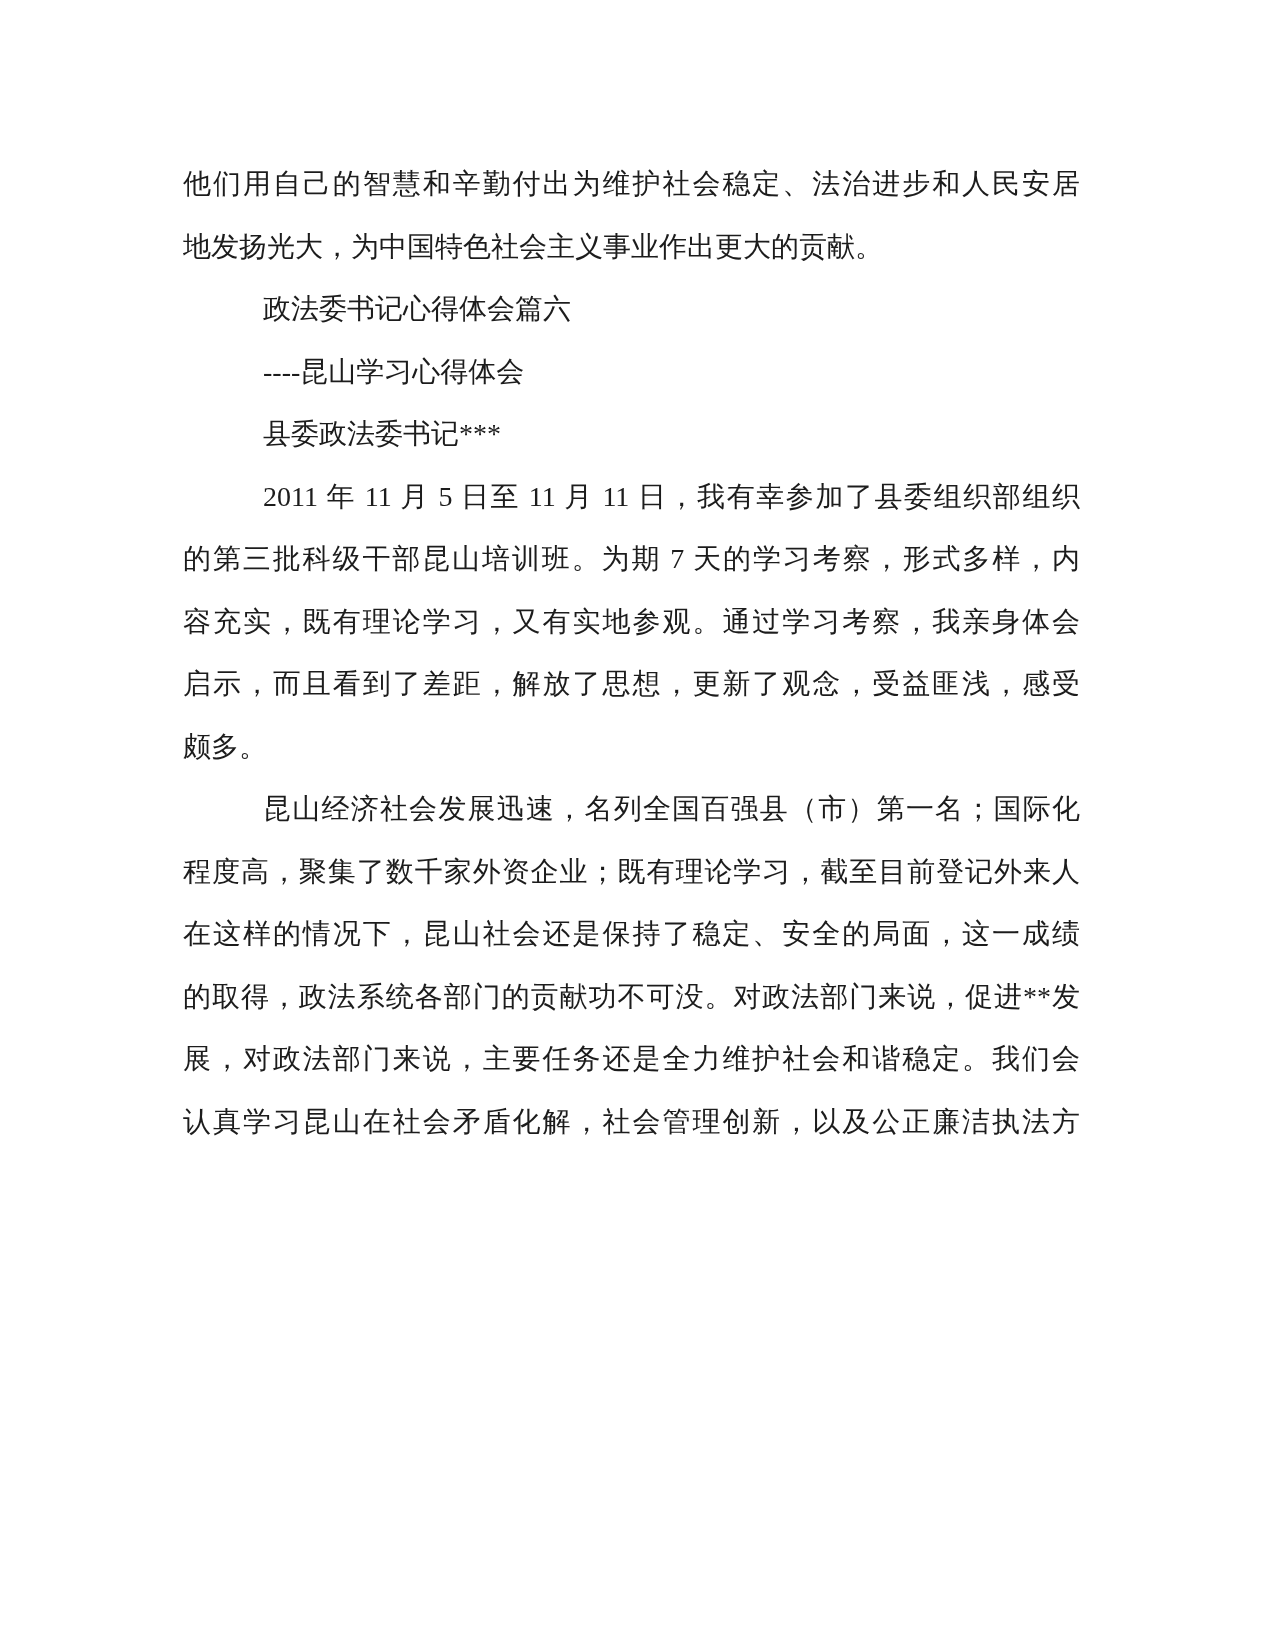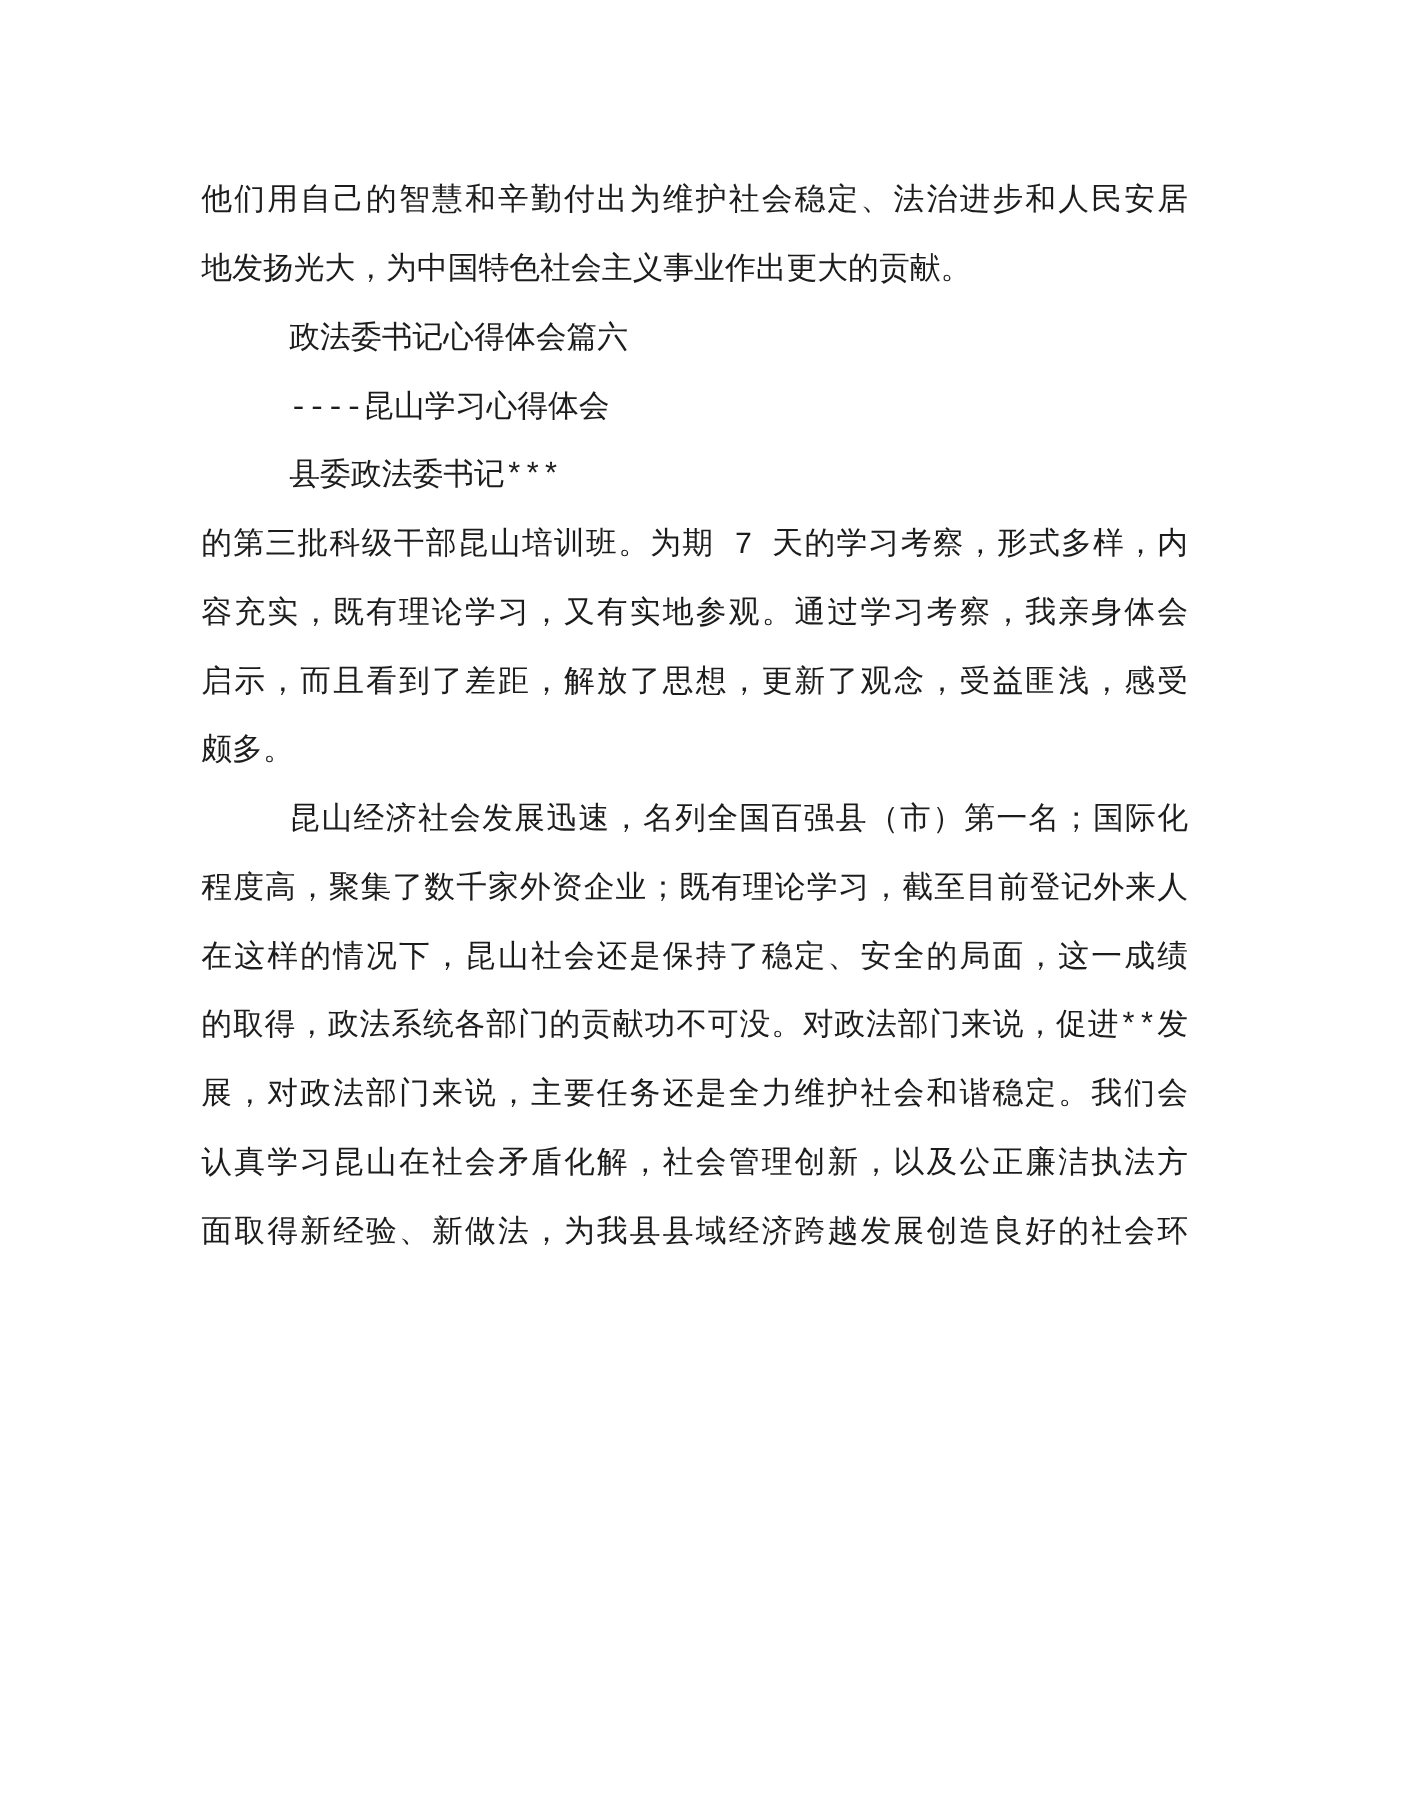--- a/index.html
+++ b/index.html
@@ -7,21 +7,21 @@
     padding: 0;
     background: #e8e8e8;
   }
   .page {
     position: relative;
     width: 1275px;
     height: 1650px;
     margin: 0 auto;
     background: #ffffff;
     overflow: hidden;
-    font-family: Liberation Mono, monospace;
+    font-family: Liberation Serif, serif;
   }
   .text-block {
     position: absolute;
     left: 183px;
     top: 153px;
     width: 897px;
     color: #1c1c1c;
     font-size: 28px;
   }
   .line {
@@ -43,25 +43,25 @@
 </head>
 <body>
 
 <div class="page">
   <div class="text-block" id="text-block" style="color: rgb(28, 28, 28);">
       <div class="line">他们用自己的智慧和辛勤付出为维护社会稳定、法治进步和人民安居</div>
       <div class="line short">地发扬光大，为中国特色社会主义事业作出更大的贡献。</div>
       <div class="line short indent">政法委书记心得体会篇六</div>
       <div class="line short indent">----昆山学习心得体会</div>
       <div class="line short indent">县委政法委书记***</div>
+      <div class="line indent">2011 年 11 月 5 日至 11 月 11 日，我有幸参加了县委组织部组织</div>
       <div class="line">的第三批科级干部昆山培训班。为期 7 天的学习考察，形式多样，内</div>
       <div class="line">容充实，既有理论学习，又有实地参观。通过学习考察，我亲身体会</div>
       <div class="line">启示，而且看到了差距，解放了思想，更新了观念，受益匪浅，感受</div>
       <div class="line short">颇多。</div>
       <div class="line indent">昆山经济社会发展迅速，名列全国百强县（市）第一名；国际化</div>
       <div class="line">程度高，聚集了数千家外资企业；既有理论学习，截至目前登记外来人</div>
       <div class="line">在这样的情况下，昆山社会还是保持了稳定、安全的局面，这一成绩</div>
       <div class="line">的取得，政法系统各部门的贡献功不可没。对政法部门来说，促进**发</div>
       <div class="line">展，对政法部门来说，主要任务还是全力维护社会和谐稳定。我们会</div>
       <div class="line">认真学习昆山在社会矛盾化解，社会管理创新，以及公正廉洁执法方</div>
-      <div class="line">面取得新经验、新做法，为我县县域经济跨越发展创造良好的社会环</div>
     </div>
 </div>
 
 </body></html>

